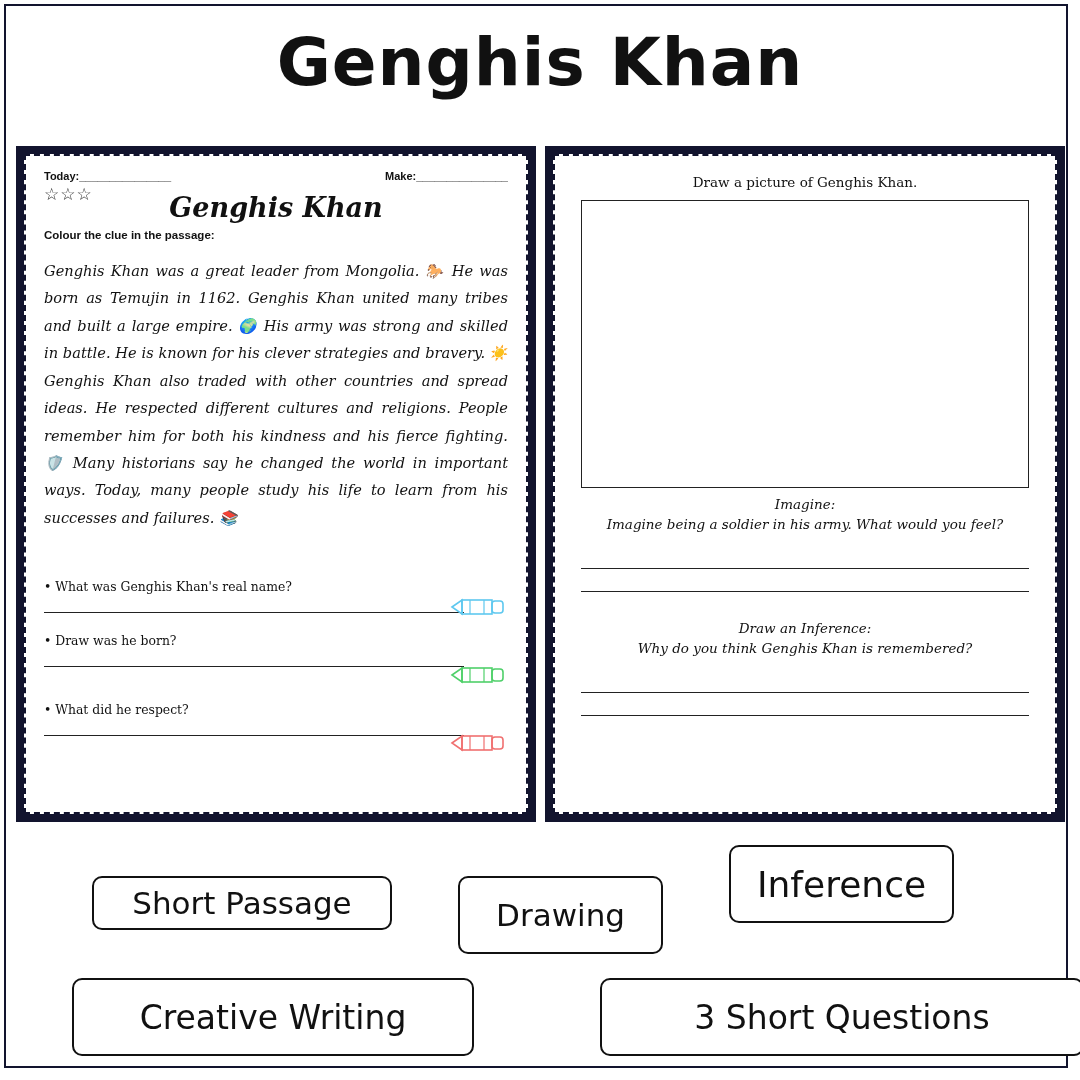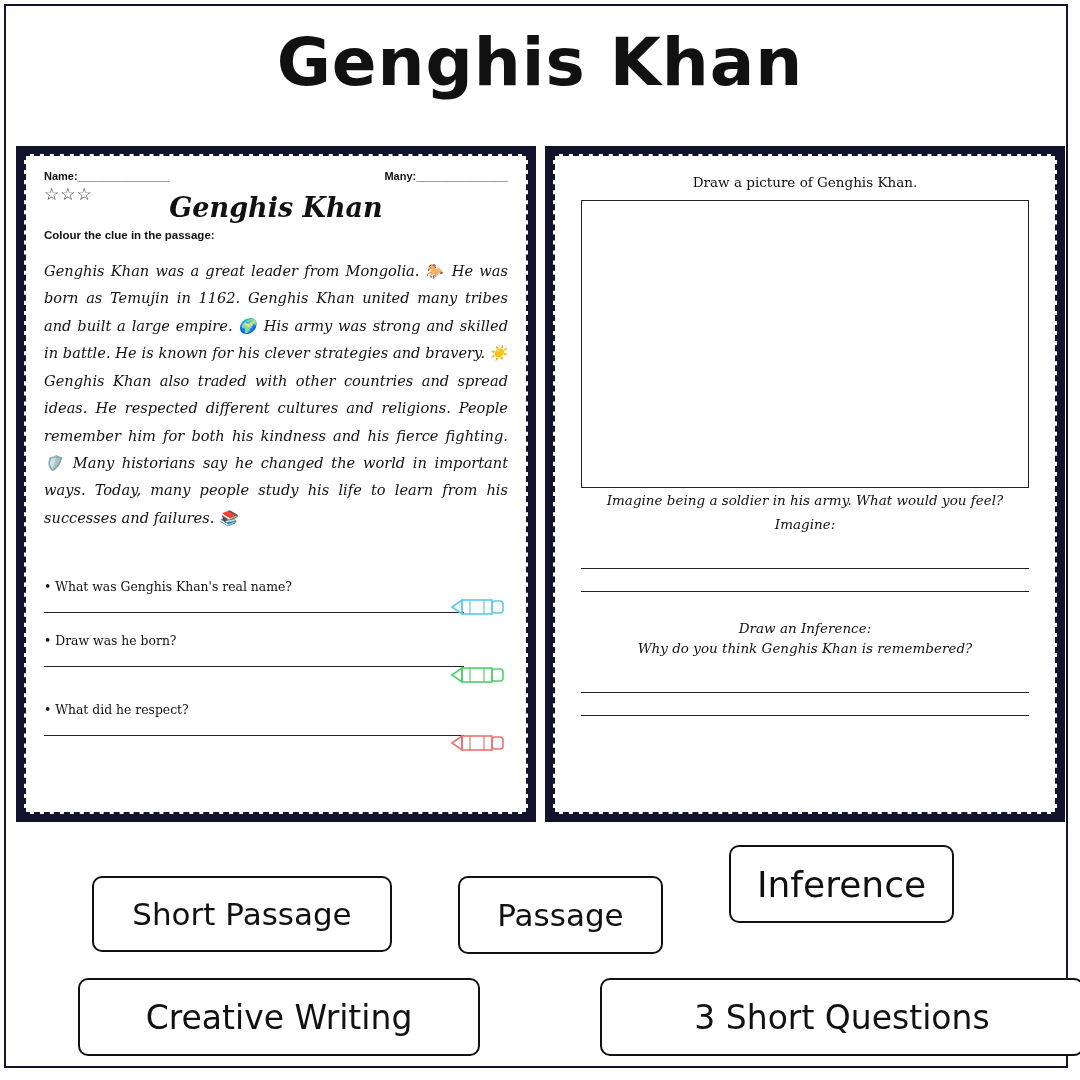--- a/index.html
+++ b/index.html
@@ -159,40 +159,40 @@
     border: 2px solid #111;
     border-radius: 10px;
     background: #fff;
     display: flex;
     align-items: center;
     justify-content: center;
     font-family: "DejaVu Sans", sans-serif;
     color: #111;
     box-sizing: border-box;
   }
-  #pill-0 { left: 92px;  top: 876px; width: 300px; height: 76px; font-size: 31px; }
+  #pill-0 { left: 92px;  top: 876px; width: 300px; height: 54px; font-size: 31px; }
   #pill-1 { left: 458px; top: 876px; width: 205px; height: 78px; font-size: 31px; }
   #pill-2 { left: 729px; top: 845px; width: 225px; height: 78px; font-size: 36px; }
-  #pill-3 { left: 78px;  top: 978px; width: 402px; height: 78px; font-size: 33px; }
+  #pill-3 { left: 72px;  top: 978px; width: 402px; height: 78px; font-size: 33px; }
   #pill-4 { left: 600px; top: 978px; width: 484px; height: 78px; font-size: 33px; }
 </style>
 </head>
 <body>
 
 <div class="page-frame"></div>
 
 <div class="main-title">Genghis Khan</div>
 
 <div class="sheet" id="sheet-left">
   <div class="sheet-inner">
     <div class="pad">
 
       <div class="namerow">
-        <span>Name:_______________</span>
-        <span>Many:_______________</span>
+        <span>Today:_______________</span>
+        <span>Make:_______________</span>
       </div>
 
       <div class="stars">☆☆☆</div>
 
       <div class="sheet-title">Genghis Khan</div>
 
       <div class="instruction">Colour the clue in the passage:</div>
 
       <div class="passage">Genghis Khan was a great leader from Mongolia. 🐎 He was born as Temujin in 1162. Genghis Khan united many tribes and built a large empire. 🌍 His army was strong and skilled in battle. He is known for his clever strategies and bravery. ☀️ Genghis Khan also traded with other countries and spread ideas. He respected different cultures and religions. People remember him for both his kindness and his fierce fighting. 🛡️ Many historians say he changed the world in important ways. Today, many people study his life to learn from his successes and failures. 📚</div>
 
@@ -235,33 +235,33 @@
 </div>
 
 <div class="sheet" id="sheet-right">
   <div class="sheet-inner">
     <div class="pad" style="left:26px; right:26px; top:18px;">
 
       <div class="r-head">Draw a picture of Genghis Khan.</div>
 
       <div class="draw-box"></div>
 
+      <div class="center-label" style="margin-top:8px;">Imagine:</div>
       <div class="center-label" style="margin-top:4px;">Imagine being a soldier in his army. What would you feel?</div>
-      <div class="center-label" style="margin-top:8px;">Imagine:</div>
 
       <div class="r-line" style="margin-top:36px;"></div>
       <div class="r-line tight"></div>
 
       <div class="center-label" style="margin-top:28px;">Draw an Inference:</div>
       <div class="center-label" style="margin-top:4px;">Why do you think Genghis Khan is remembered?</div>
 
       <div class="r-line" style="margin-top:36px;"></div>
       <div class="r-line tight"></div>
 
     </div>
   </div>
 </div>
 
 <div class="pill" id="pill-0">Short Passage</div>
-<div class="pill" id="pill-1">Passage</div>
+<div class="pill" id="pill-1">Drawing</div>
 <div class="pill" id="pill-2">Inference</div>
 <div class="pill" id="pill-3">Creative Writing</div>
 <div class="pill" id="pill-4">3 Short Questions</div>
 
 </body></html>

